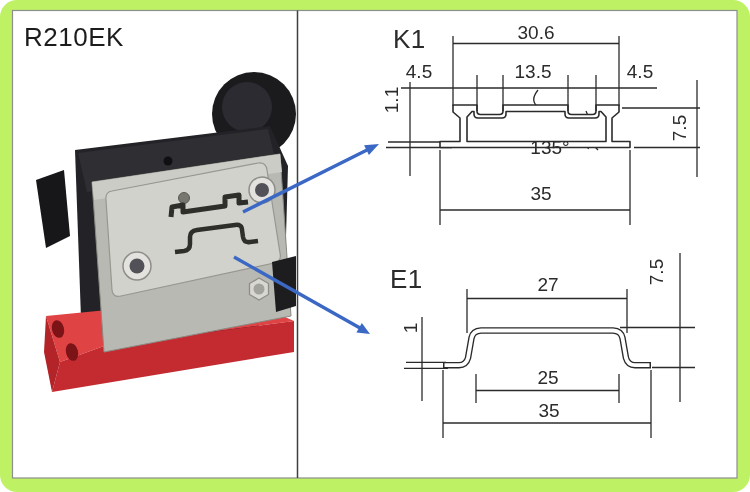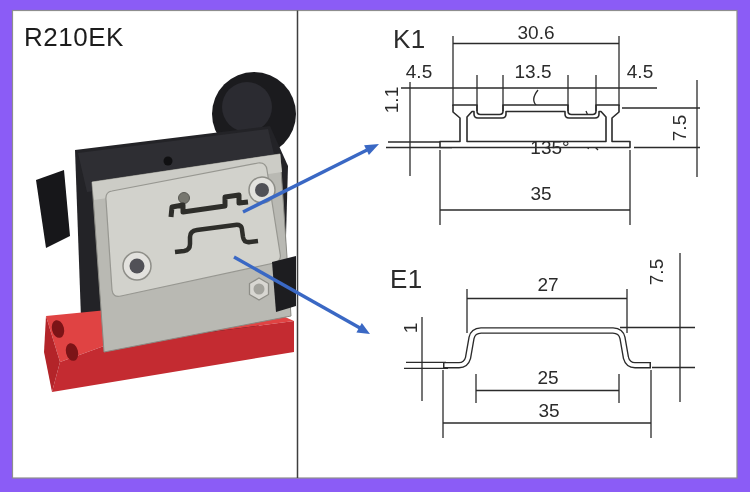--- a/index.html
+++ b/index.html
@@ -1,17 +1,17 @@
 <!DOCTYPE html>
 <html><head>
 <meta charset="utf-8">
 <style>
   html,body{margin:0;padding:0;background:#fff;}
-  .stage{position:relative;width:750px;height:492px;background:#8b5cf6;overflow:hidden;
-         font-family:"Liberation Sans",sans-serif;}
+  .stage{position:relative;width:750px;height:492px;background:#bef264;overflow:hidden;
+         font-family:"Liberation Sans",sans-serif;border-radius:17px;}
   svg{display:block;}
   text{font-family:"Liberation Sans",sans-serif;fill:#2b2b2b;}
   .dim{font-size:19px;}
   .sec-label{font-size:26px;letter-spacing:0.5px;}
   .model{font-size:26px;fill:#1c1c1c;letter-spacing:0.5px;}
   .ln{stroke:#2b2b2b;stroke-width:1.3;fill:none;}
   .prof{fill:#ffffff;stroke:#2b2b2b;stroke-width:1.6;stroke-linejoin:round;}
 </style>
 </head>
 <body>

